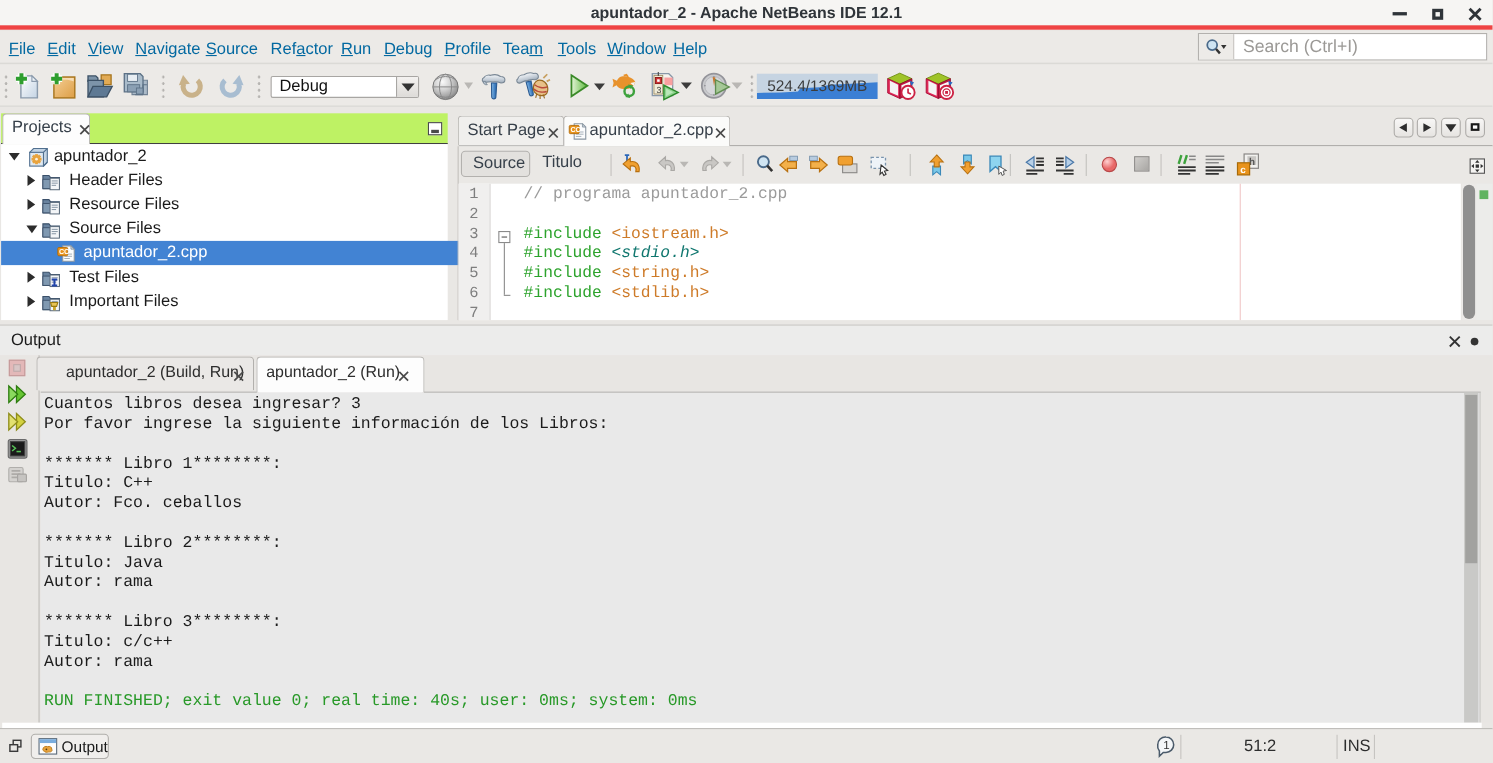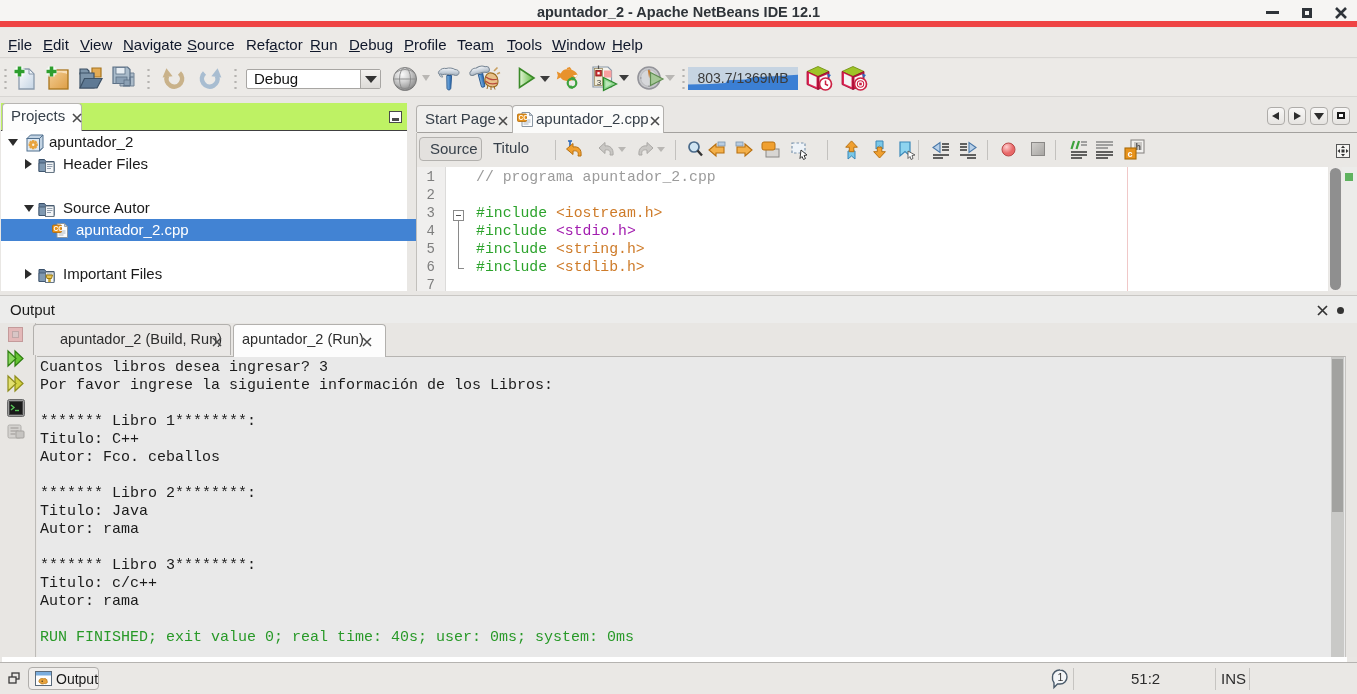--- a/index.html
+++ b/index.html
@@ -1,25 +1,25 @@
 <!DOCTYPE html>
 <html><head>
 <meta charset="utf-8">
 <style>
   * { margin:0; padding:0; box-sizing:border-box; }
   html,body { width:1357px; height:694px; overflow:hidden; }
   body { font-family:"Liberation Sans", sans-serif; position:relative; background:#e9e7e4; }
   .abs { position:absolute; }
   
-  #titlebar { left:0; top:0; width:1357px; height:27px; background:#f6f5f3; border-bottom:6px solid #ef4444; }
+  #titlebar { left:0; top:0; width:1357px; height:27px; background:#f6f5f3; border-bottom:4px solid #ef4444; }
   #title { width:100%; text-align:center; font-size:14.5px; font-weight:bold; color:#2f3439; top:4px; left:0; }
   .winbtn { color:#2f3439; top:0px; font-size:15px; }
   
   #menubar { left:0; top:28px; width:1357px; height:30px; background:#eceae7; border-bottom:1px solid #d8d6d3; }
-  #menubar span { position:absolute; top:8px; font-size:15px; color:#0f172a; }
+  #menubar span { position:absolute; top:8px; font-size:15px; color:#0369a1; }
   
   #toolbar { left:0; top:59px; width:1357px; height:38px; background:#eceae7; border-bottom:1px solid #d8d6d3; }
   .tsep { width:3px; height:22px; top:8px; background-image:radial-gradient(circle, #b5b3b0 1px, transparent 1.3px); background-size:3px 6px; background-repeat:repeat-y; }
   
   #projhead { left:1px; top:103px; width:406px; height:28px; background:#bef264; border-bottom:1px solid #404040; }
   #projtab { left:1px; top:0px; width:80px; height:28px; background:#fdfdfd; border:1px solid #b7b5b2; border-bottom:none; border-radius:4px 4px 0 0; }
   #projtree { left:1px; top:131px; width:406px; height:160px; background:#ffffff; }
   .trow { left:0; width:446px; height:22px; font-size:15px; color:#1a1a1a; }
   .trow .lbl { position:absolute; top:2px; }
   .sel { background:#4283d3; }
@@ -80,20 +80,29 @@
     <span style="left:187px;"><u>S</u>ource</span>
     <span style="left:246px;">Ref<u>a</u>ctor</span>
     <span style="left:310px;"><u>R</u>un</span>
     <span style="left:349px;"><u>D</u>ebug</span>
     <span style="left:404px;"><u>P</u>rofile</span>
     <span style="left:457px;">Tea<u>m</u></span>
     <span style="left:507px;"><u>T</u>ools</span>
     <span style="left:552px;"><u>W</u>indow</span>
     <span style="left:612px;"><u>H</u>elp</span>
 
+    <div class="abs" style="left:1089px; top:2px; width:263px; height:25px; background:#ffffff; border:1px solid #b3b1ae;">
+      <div class="abs" style="left:0; top:0; width:32px; height:23px; background:#edebe8; border-right:1px solid #c9c7c4;"></div>
+      <svg style="left:5px; top:4px;" width="22" height="16" viewBox="0 0 22 16">
+        <circle cx="7" cy="6" r="4.5" fill="#cfe4f2" stroke="#4a6a8a" stroke-width="1.6"></circle>
+        <line x1="10.5" y1="9.5" x2="14" y2="13.5" stroke="#333" stroke-width="2.2"></line>
+        <path d="M15 6 l5 0 l-2.5 3.5 z" fill="#333"></path>
+      </svg>
+      <div class="abs" style="left:40px; top:3px; font-size:16px; color:#9b9996;">Search (Ctrl+I)</div>
+    </div>
   </div>
 
   <div class="abs" id="toolbar">
     <div class="abs tsep" style="left:4px;"></div>
     <div class="abs tsep" style="left:147px;"></div>
     <div class="abs tsep" style="left:234px;"></div>
     <div class="abs tsep" style="left:682px;"></div>
 
     <svg style="left:13px; top:6px;" width="24" height="26" viewBox="0 0 24 26">
       <defs>
@@ -260,21 +269,21 @@
 
     <div class="abs" style="left:246px; top:10px; width:135px; height:20px; background:#ffffff; border:1px solid #a8a6a3; border-radius:2px;">
       <div class="abs" style="left:7px; top:0px; font-size:15px; color:#111;">Debug</div>
       <div class="abs" style="right:0; top:0; width:20px; height:18px; background:linear-gradient(#f4f2f0,#dddbd8); border-left:1px solid #a8a6a3;">
         <div class="abs" style="left:4px; top:6px; width:0; height:0; border-left:6px solid transparent; border-right:6px solid transparent; border-top:7px solid #333;"></div>
       </div>
     </div>
 
     <div class="abs" style="left:688px; top:8px; width:110px; height:23px; background:#c6d4e2; overflow:hidden;">
       <div class="abs" style="left:0; bottom:0; width:110px; height:23px; background:#3b7fd4; clip-path:polygon(0 76%, 20% 74%, 34% 70%, 36% 58%, 52% 54%, 60% 44%, 78% 40%, 100% 34%, 100% 100%, 0 100%);"></div>
-      <div class="abs" style="left:0; top:3px; width:110px; text-align:center; font-size:14px; color:#3c3c3c;">803.7/1369MB</div>
+      <div class="abs" style="left:0; top:3px; width:110px; text-align:center; font-size:14px; color:#3c3c3c;">524.4/1369MB</div>
     </div>
   </div>
 
   <div class="abs" id="projhead">
     <div class="abs" id="projtab">
       <div class="abs" style="left:8px; top:3px; font-size:15px; color:#37404a;">Projects</div>
       <svg style="left:69px; top:9px;" width="10" height="10" viewBox="0 0 10 10">
         <path d="M1 1 L9 9 M9 1 L1 9" stroke="#4a4a4a" stroke-width="1.6"></path>
       </svg>
     </div>
@@ -305,39 +314,60 @@
     <div class="abs trow" style="top:22px;">
       <div class="arr right" style="left:24px;"></div>
       <svg style="left:37px; top:3px;" width="17" height="17" viewBox="0 0 17 17">
         <path d="M1 3.5 h5.5 l1.5 2 h8 v10 h-15 z" fill="#69839f" stroke="#3a506a" stroke-width="1"></path>
         <path d="M1 7 h15 v8.5 h-15 z" fill="#8099b1" stroke="#3a506a" stroke-width="0.8"></path>
         <rect x="7.5" y="6" width="8.5" height="10.5" fill="#f4f6f8" stroke="#5a6a7a" stroke-width="0.9"></rect>
         <path d="M9 8.5 h5.5 M9 10.5 h5.5 M9 12.5 h4" stroke="#7a8a9a" stroke-width="0.8"></path>
       </svg>
       <span class="lbl" style="left:62px;">Header Files</span>
     </div>
+    <div class="abs trow" style="top:44px;">
+      <div class="arr right" style="left:24px;"></div>
+      <svg style="left:37px; top:3px;" width="17" height="17" viewBox="0 0 17 17">
+        <path d="M1 3.5 h5.5 l1.5 2 h8 v10 h-15 z" fill="#69839f" stroke="#3a506a" stroke-width="1"></path>
+        <path d="M1 7 h15 v8.5 h-15 z" fill="#8099b1" stroke="#3a506a" stroke-width="0.8"></path>
+        <rect x="7.5" y="6" width="8.5" height="10.5" fill="#f4f6f8" stroke="#5a6a7a" stroke-width="0.9"></rect>
+        <path d="M9 8.5 h5.5 M9 10.5 h5.5 M9 12.5 h4" stroke="#7a8a9a" stroke-width="0.8"></path>
+      </svg>
+      <span class="lbl" style="left:62px;">Resource Files</span>
+    </div>
     <div class="abs trow" style="top:66px;">
       <div class="arr down" style="left:23px;"></div>
       <svg style="left:37px; top:3px;" width="17" height="17" viewBox="0 0 17 17">
         <path d="M1 3.5 h5.5 l1.5 2 h8 v10 h-15 z" fill="#69839f" stroke="#3a506a" stroke-width="1"></path>
         <path d="M1 7 h15 v8.5 h-15 z" fill="#8099b1" stroke="#3a506a" stroke-width="0.8"></path>
         <rect x="7.5" y="6" width="8.5" height="10.5" fill="#f4f6f8" stroke="#5a6a7a" stroke-width="0.9"></rect>
         <path d="M9 8.5 h5.5 M9 10.5 h5.5 M9 12.5 h4" stroke="#7a8a9a" stroke-width="0.8"></path>
       </svg>
-      <span class="lbl" style="left:62px;">Source Autor</span>
+      <span class="lbl" style="left:62px;">Source Files</span>
     </div>
     <div class="abs trow sel" style="top:88px;">
       <svg style="left:51px; top:3px;" width="17" height="17" viewBox="0 0 17 17">
         <path d="M5 1.5 h7.5 l3 3 v11 h-10.5 z" fill="#fbfcfd" stroke="#8a96a2" stroke-width="1"></path>
         <path d="M12.5 1.5 l3 3 h-3 z" fill="#c9d2da" stroke="#8a96a2" stroke-width="0.8"></path>
         <path d="M6.5 9 h7 M6.5 11 h7 M6.5 13 h5" stroke="#9aa6b2" stroke-width="0.8"></path>
         <rect x="0.5" y="3" width="9" height="7.5" rx="1" fill="#e8931c" stroke="#b06a08" stroke-width="0.8"></rect>
         <text x="1.6" y="9" font-size="6.5" font-weight="bold" font-family="Liberation Sans" fill="#ffffff">CC</text>
       </svg>
       <span class="lbl" style="left:75px;">apuntador_2.cpp</span>
+    </div>
+    <div class="abs trow" style="top:110px;">
+      <div class="arr right" style="left:24px;"></div>
+      <svg style="left:37px; top:3px;" width="17" height="17" viewBox="0 0 17 17">
+        <path d="M1 3.5 h5.5 l1.5 2 h8 v10 h-15 z" fill="#69839f" stroke="#3a506a" stroke-width="1"></path>
+        <path d="M1 7 h15 v8.5 h-15 z" fill="#8099b1" stroke="#3a506a" stroke-width="0.8"></path>
+        <rect x="7.5" y="6" width="8.5" height="10.5" fill="#f4f6f8" stroke="#5a6a7a" stroke-width="0.9"></rect>
+        <path d="M9 8.5 h5.5 M9 10.5 h5.5 M9 12.5 h4" stroke="#7a8a9a" stroke-width="0.8"></path>
+        <path d="M9 10 h5 M11.5 10 v5.5 M9 15.5 h5" stroke="#2244aa" stroke-width="1.8"></path>
+      </svg>
+      <span class="lbl" style="left:62px;">Test Files</span>
     </div>
     <div class="abs trow" style="top:132px;">
       <div class="arr right" style="left:24px;"></div>
       <svg style="left:37px; top:3px;" width="17" height="17" viewBox="0 0 17 17">
         <path d="M1 3.5 h5.5 l1.5 2 h8 v10 h-15 z" fill="#69839f" stroke="#3a506a" stroke-width="1"></path>
         <path d="M1 7 h15 v8.5 h-15 z" fill="#8099b1" stroke="#3a506a" stroke-width="0.8"></path>
         <rect x="7.5" y="6" width="8.5" height="10.5" fill="#f4f6f8" stroke="#5a6a7a" stroke-width="0.9"></rect>
         <path d="M9 8 h5.5" stroke="#7a8a9a" stroke-width="0.8"></path>
         <path d="M11.5 10.5 l0 5.5" stroke="#caa52a" stroke-width="2.6"></path>
         <path d="M8 9 l6.5 0 l-1 3.5 l-4.5 0 z" fill="#e8c455" stroke="#9a7a10" stroke-width="1"></path>
@@ -513,21 +543,21 @@
     </div>
 
     <div class="abs" style="left:36px; top:43px; width:11px; height:11px; border:1px solid #8a8a8a; background:#fff;">
       <div class="abs" style="left:2px; top:4px; width:5px; height:1px; background:#555;"></div>
     </div>
     <div class="abs" style="left:41px; top:54px; width:1px; height:47px; background:#8a8a8a;"></div>
     <div class="abs" style="left:41px; top:101px; width:6px; height:1px; background:#8a8a8a;"></div>
     <div class="abs" id="code"><span style="color:#9b9b9b;">// programa apuntador_2.cpp</span>
 
 <span style="color:#2ca32c;">#include</span> <span style="color:#ce7b29;">&lt;iostream.h&gt;</span>
-<span style="color:#2ca32c;">#include</span> <span style="color:#a21caf;">&lt;stdio.h&gt;</span>
+<span style="color:#2ca32c;">#include</span> <span style="color:#0f766e;font-style:italic;">&lt;stdio.h&gt;</span>
 <span style="color:#2ca32c;">#include</span> <span style="color:#ce7b29;">&lt;string.h&gt;</span>
 <span style="color:#2ca32c;">#include</span> <span style="color:#ce7b29;">&lt;stdlib.h&gt;</span></div>
     <div class="abs" id="marginline"></div>
   </div>
   <div class="abs" id="edscroll"></div>
   <div class="abs" id="edthumb"></div>
   <div class="abs" id="edstripe"></div>
   <div class="abs" id="greenmark"></div>
 
   <div class="abs" id="outhead">

